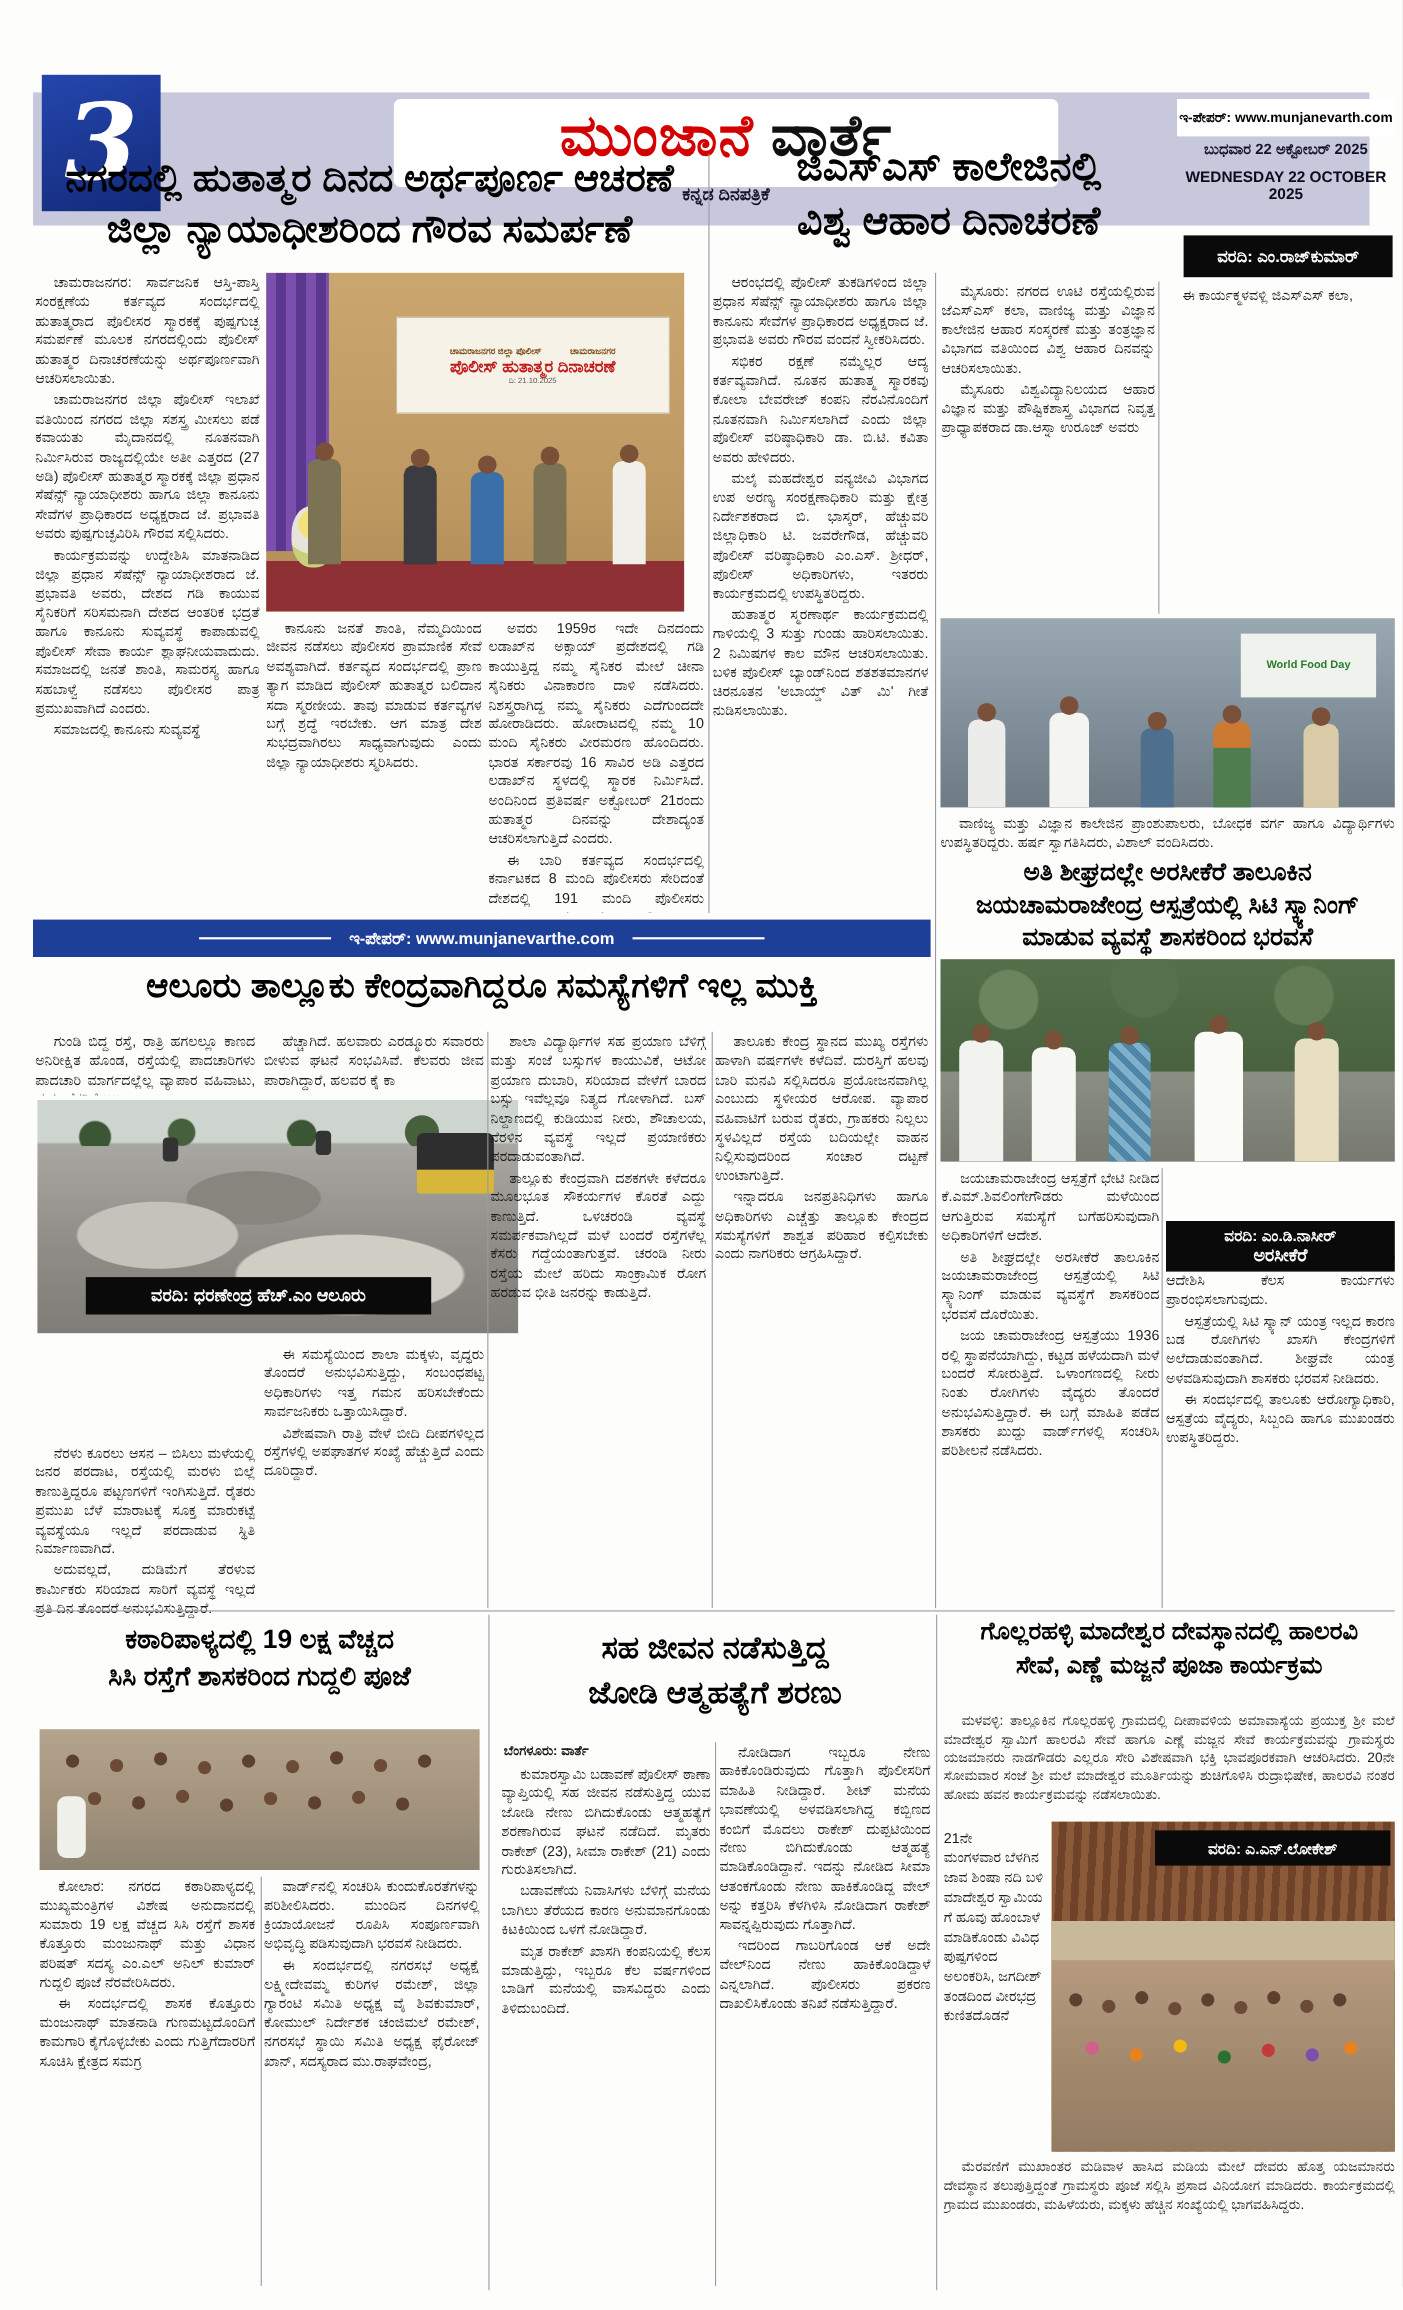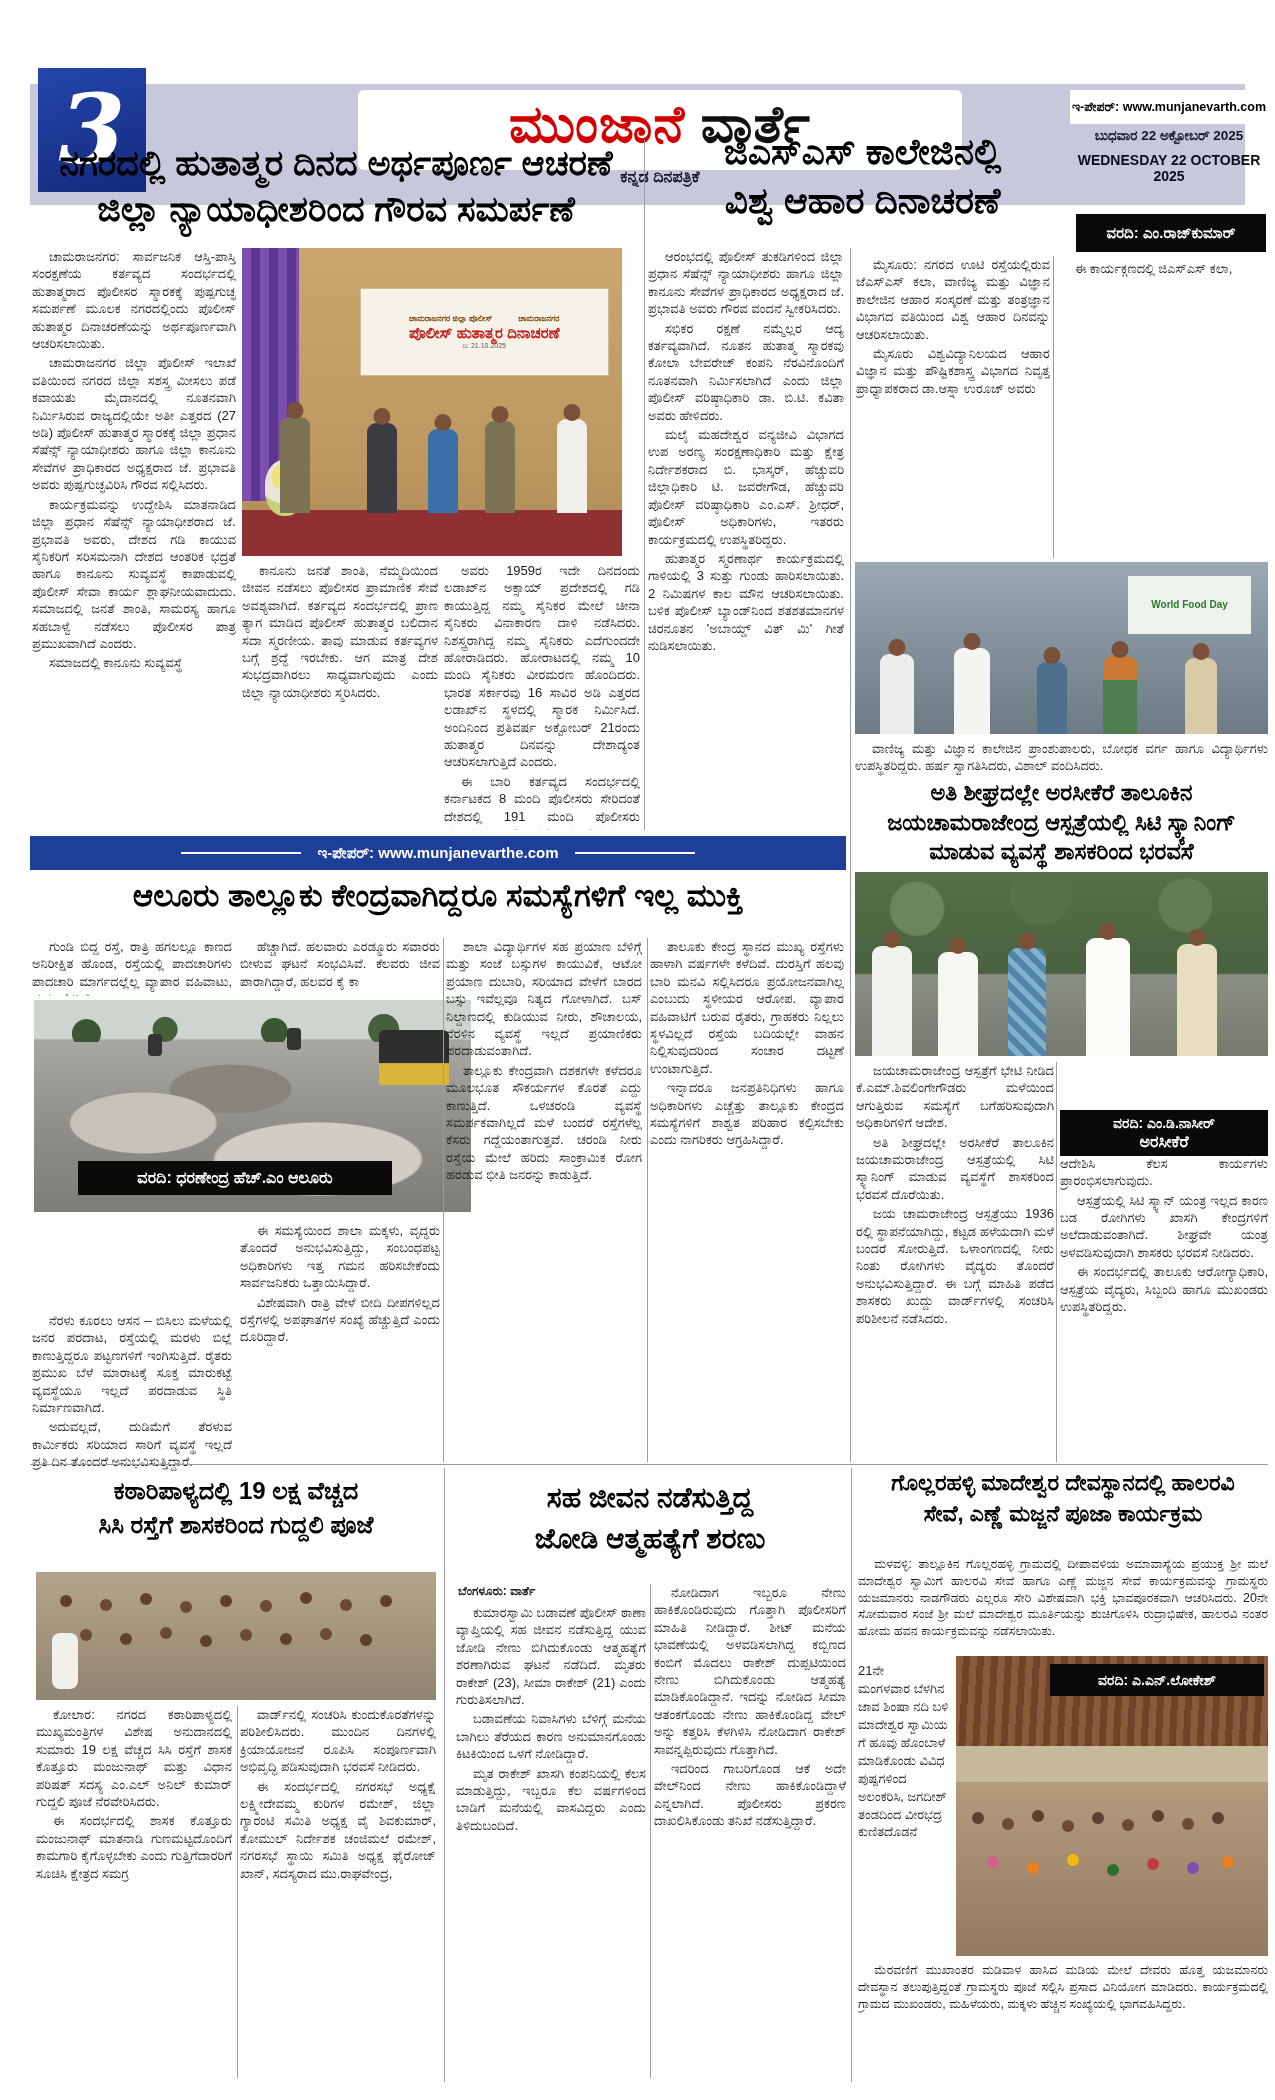--- a/index.html
+++ b/index.html
@@ -157,21 +157,21 @@
     <div>ಜಿಎಸ್‌ಎಸ್ ಕಾಲೇಜಿನಲ್ಲಿ</div>
     <div>ವಿಶ್ವ ಆಹಾರ ದಿನಾಚರಣೆ</div>
   </div>
   <div class="byline" style="left:1076px;top:214px;width:190px;height:38px;font-size:15px;">ವರದಿ: ಎಂ.ರಾಜ್‌ಕುಮಾರ್</div>
 
   <div class="bodycol" style="left:856px;top:256px;width:194px;height:302px;">
       <p>ಮೈಸೂರು: ನಗರದ ಊಟಿ ರಸ್ತೆಯಲ್ಲಿರುವ ಜೆಎಸ್‌ಎಸ್ ಕಲಾ, ವಾಣಿಜ್ಯ ಮತ್ತು ವಿಜ್ಞಾನ ಕಾಲೇಜಿನ ಆಹಾರ ಸಂಸ್ಕರಣೆ ಮತ್ತು ತಂತ್ರಜ್ಞಾನ ವಿಭಾಗದ ವತಿಯಿಂದ ವಿಶ್ವ ಆಹಾರ ದಿನವನ್ನು ಆಚರಿಸಲಾಯಿತು.</p>
       <p>ಮೈಸೂರು ವಿಶ್ವವಿದ್ಯಾನಿಲಯದ ಆಹಾರ ವಿಜ್ಞಾನ ಮತ್ತು ಪೌಷ್ಟಿಕಶಾಸ್ತ್ರ ವಿಭಾಗದ ನಿವೃತ್ತ ಪ್ರಾಧ್ಯಾಪಕರಾದ ಡಾ.ಆಸ್ನಾ ಉರೂಜ್ ಅವರು</p>
     </div>
   <div class="bodycol" style="left:1058px;top:260px;width:210px;height:298px;">
-      <p>ಈ ಕಾರ್ಯಕ್ಗಣದಲ್ಲಿ ಜಿಎಸ್‌ಎಸ್ ಕಲಾ,</p>
+      <p>ಈ ಕಾರ್ಯಕ್ಮಳವಳ್ಲಿ ಜಿಎಸ್‌ಎಸ್ ಕಲಾ,</p>
     </div>
   <div class="vrule" style="left:1053px;top:256px;height:302px;"></div>
 
   <div class="photo ph2" style="left:855px;top:562px;width:413px;height:172px;">
     <div class="wfd">World Food Day</div>
     <span class="person" style="left:6%;bottom:0;width:34px;height:80px;background:#ececea;"></span>
     <span class="person" style="left:24%;bottom:0;width:36px;height:86px;background:#f4f4f0;"></span>
     <span class="person" style="left:44%;bottom:0;width:30px;height:72px;background:#4f6f8f;"></span>
     <span class="person" style="left:60%;bottom:0;width:34px;height:78px;background:linear-gradient(180deg,#cc7a33 30%,#4f7d4f 31%);"></span>
     <span class="person" style="left:80%;bottom:0;width:32px;height:76px;background:#d9cba8;"></span>

